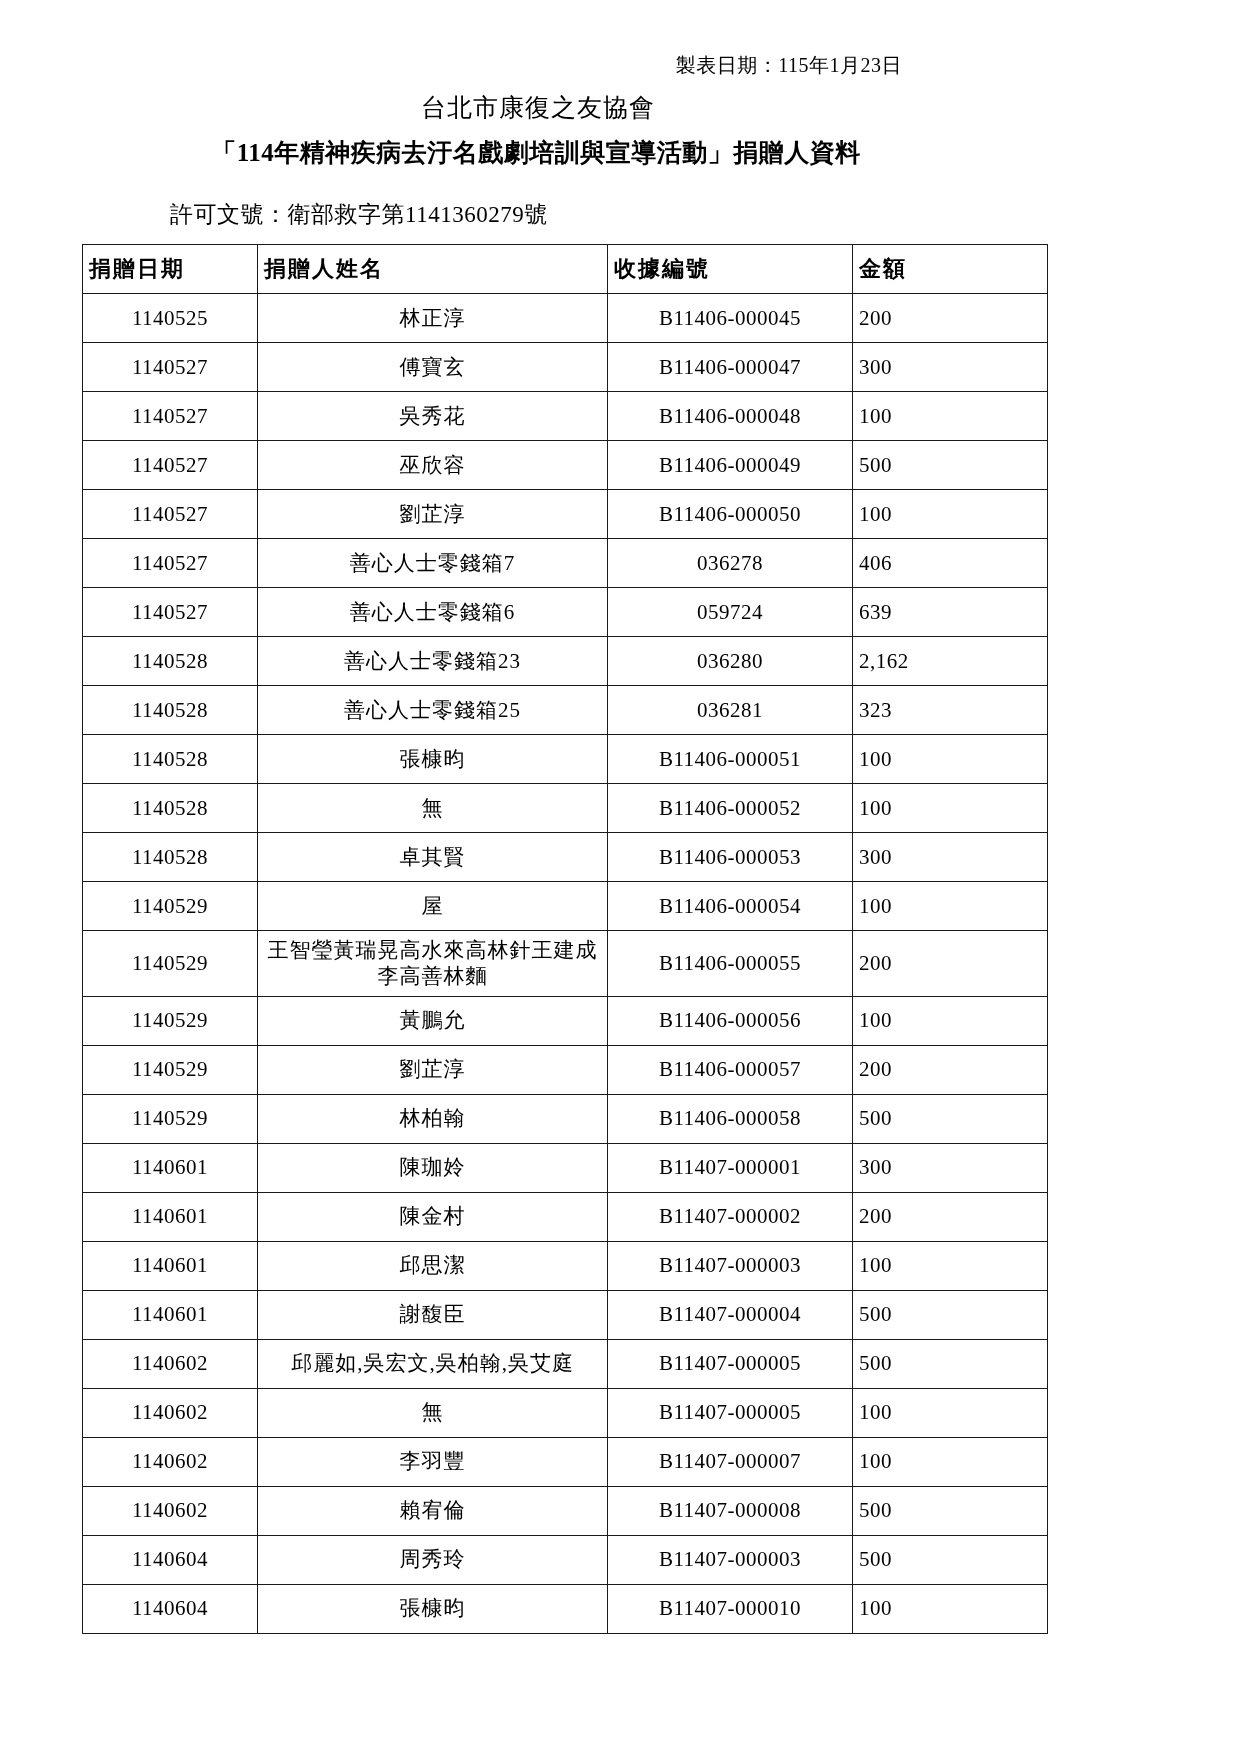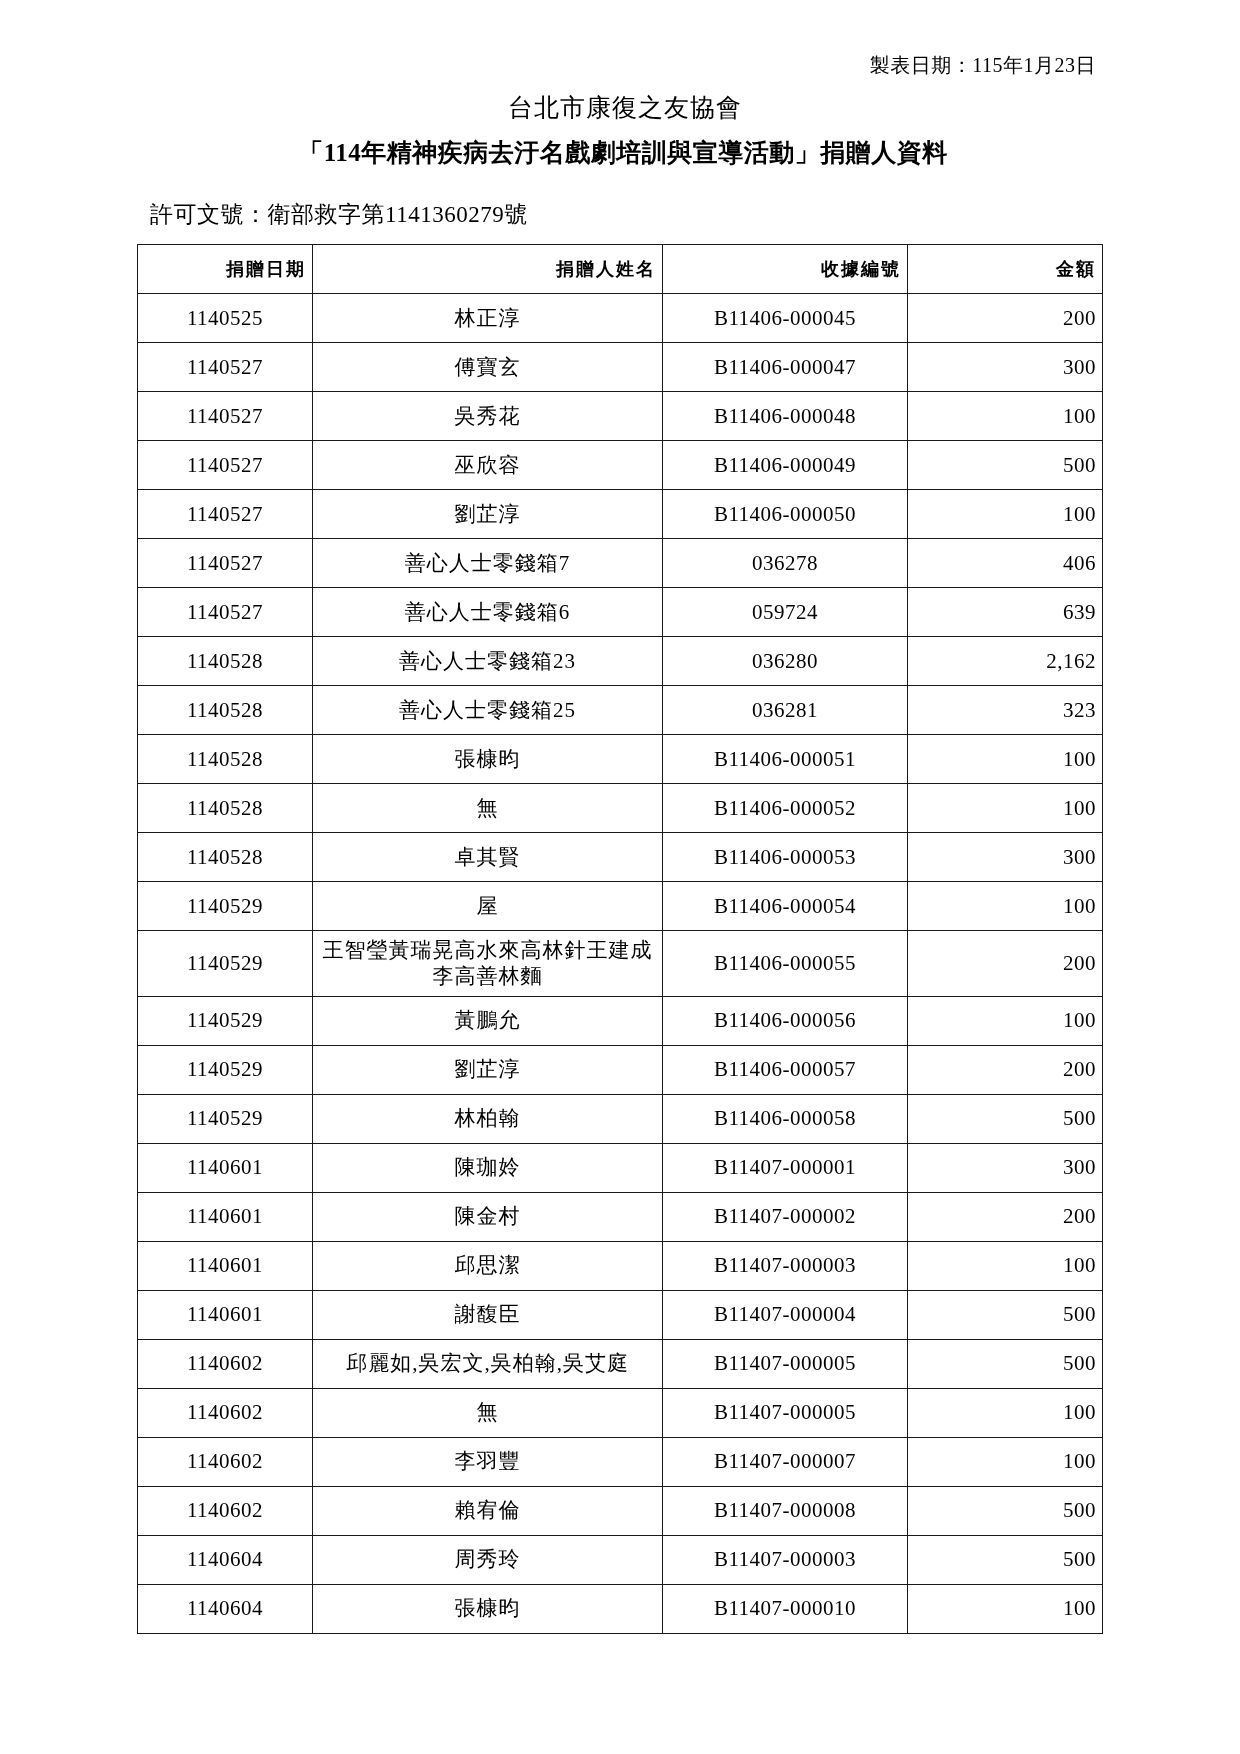--- a/index.html
+++ b/index.html
@@ -8,24 +8,24 @@
     background: #ffffff;
   }
   body {
     width: 1240px;
     height: 1754px;
     font-family: "Liberation Serif", "DejaVu Serif", serif;
     color: #000000;
     position: relative;
   }
   .page {
-    width: 1240px;
+    width: 1046px;
     height: 1754px;
     box-sizing: border-box;
-    padding: 52px 62px 30px 62px;
+    padding: 52px 62px 30px 82px;
     position: relative;
   }
   .meta-date {
     text-align: right;
     font-size: 20px;
     letter-spacing: 0.5px;
     margin: 0 82px 12px 0;
   }
   .org-title {
     text-align: center;
@@ -57,43 +57,43 @@
   }
   table.donations th,
   table.donations td {
     border: 1.5px solid #1a1a1a;
     font-size: 21px;
     padding: 6px 6px;
     height: 36px;
     line-height: 1.25;
   }
   table.donations th {
-    text-align: right;
+    text-align: left;
     font-weight: 600;
     letter-spacing: 2px;
-    font-size: 18px;
+    font-size: 22px;
   }
   col.c-date { width: 175px; }
   col.c-name { width: 350px; }
   col.c-receipt { width: 245px; }
   col.c-amount { width: 195px; }
   td.date {
     text-align: center;
     letter-spacing: 0.5px;
   }
   td.name {
     text-align: center;
     letter-spacing: 1px;
   }
   td.receipt {
     text-align: center;
     letter-spacing: 0.5px;
   }
   td.amount {
-    text-align: right;
+    text-align: left;
     padding-right: 14px;
     letter-spacing: 0.5px;
     margin-top: 48px;
   }
 </style>
 </head>
 <body>
 
 <div class="page">
 

